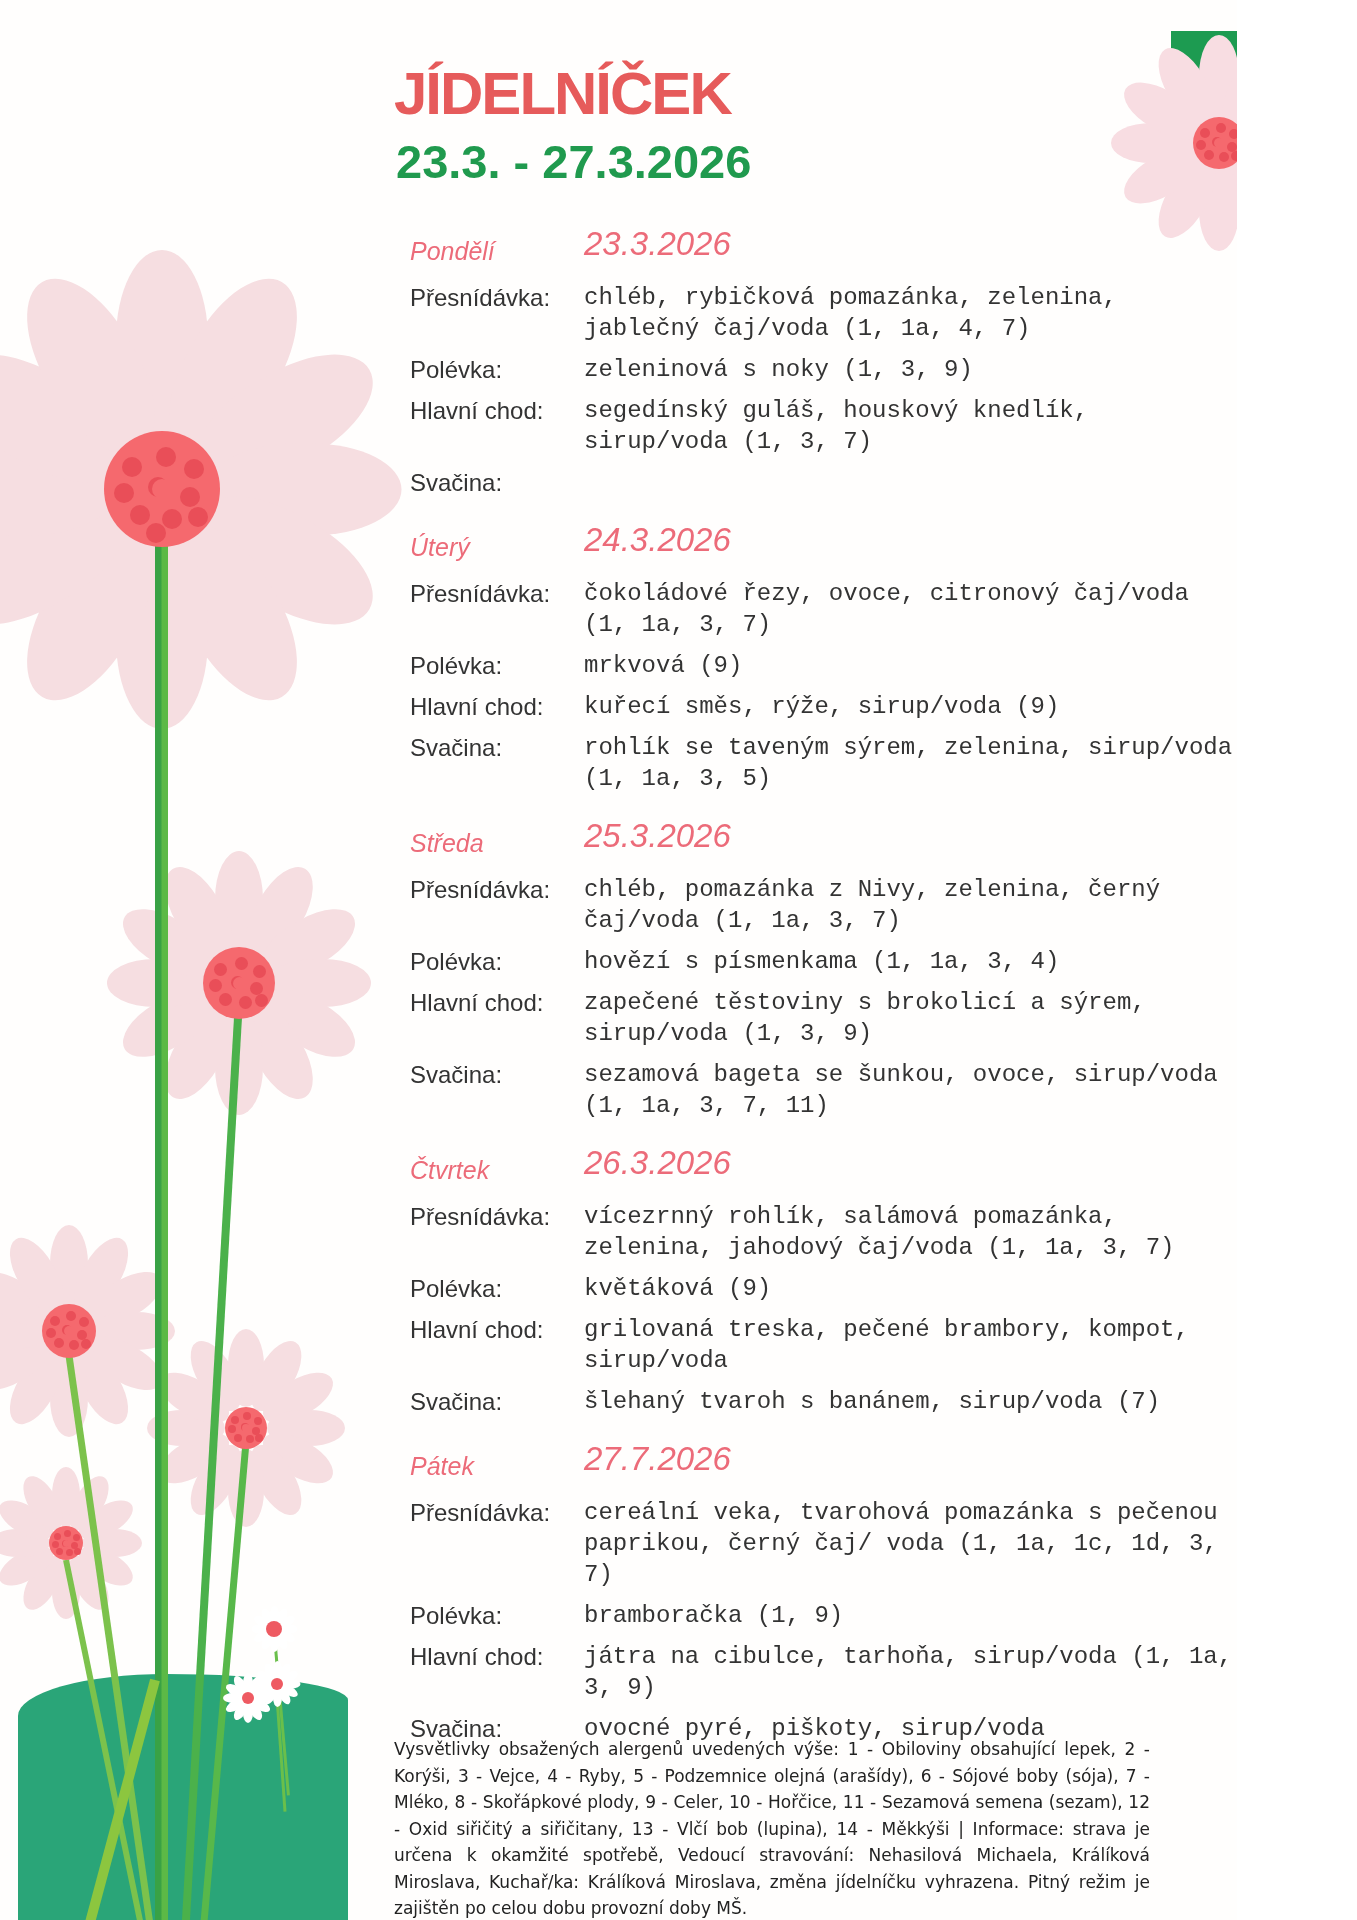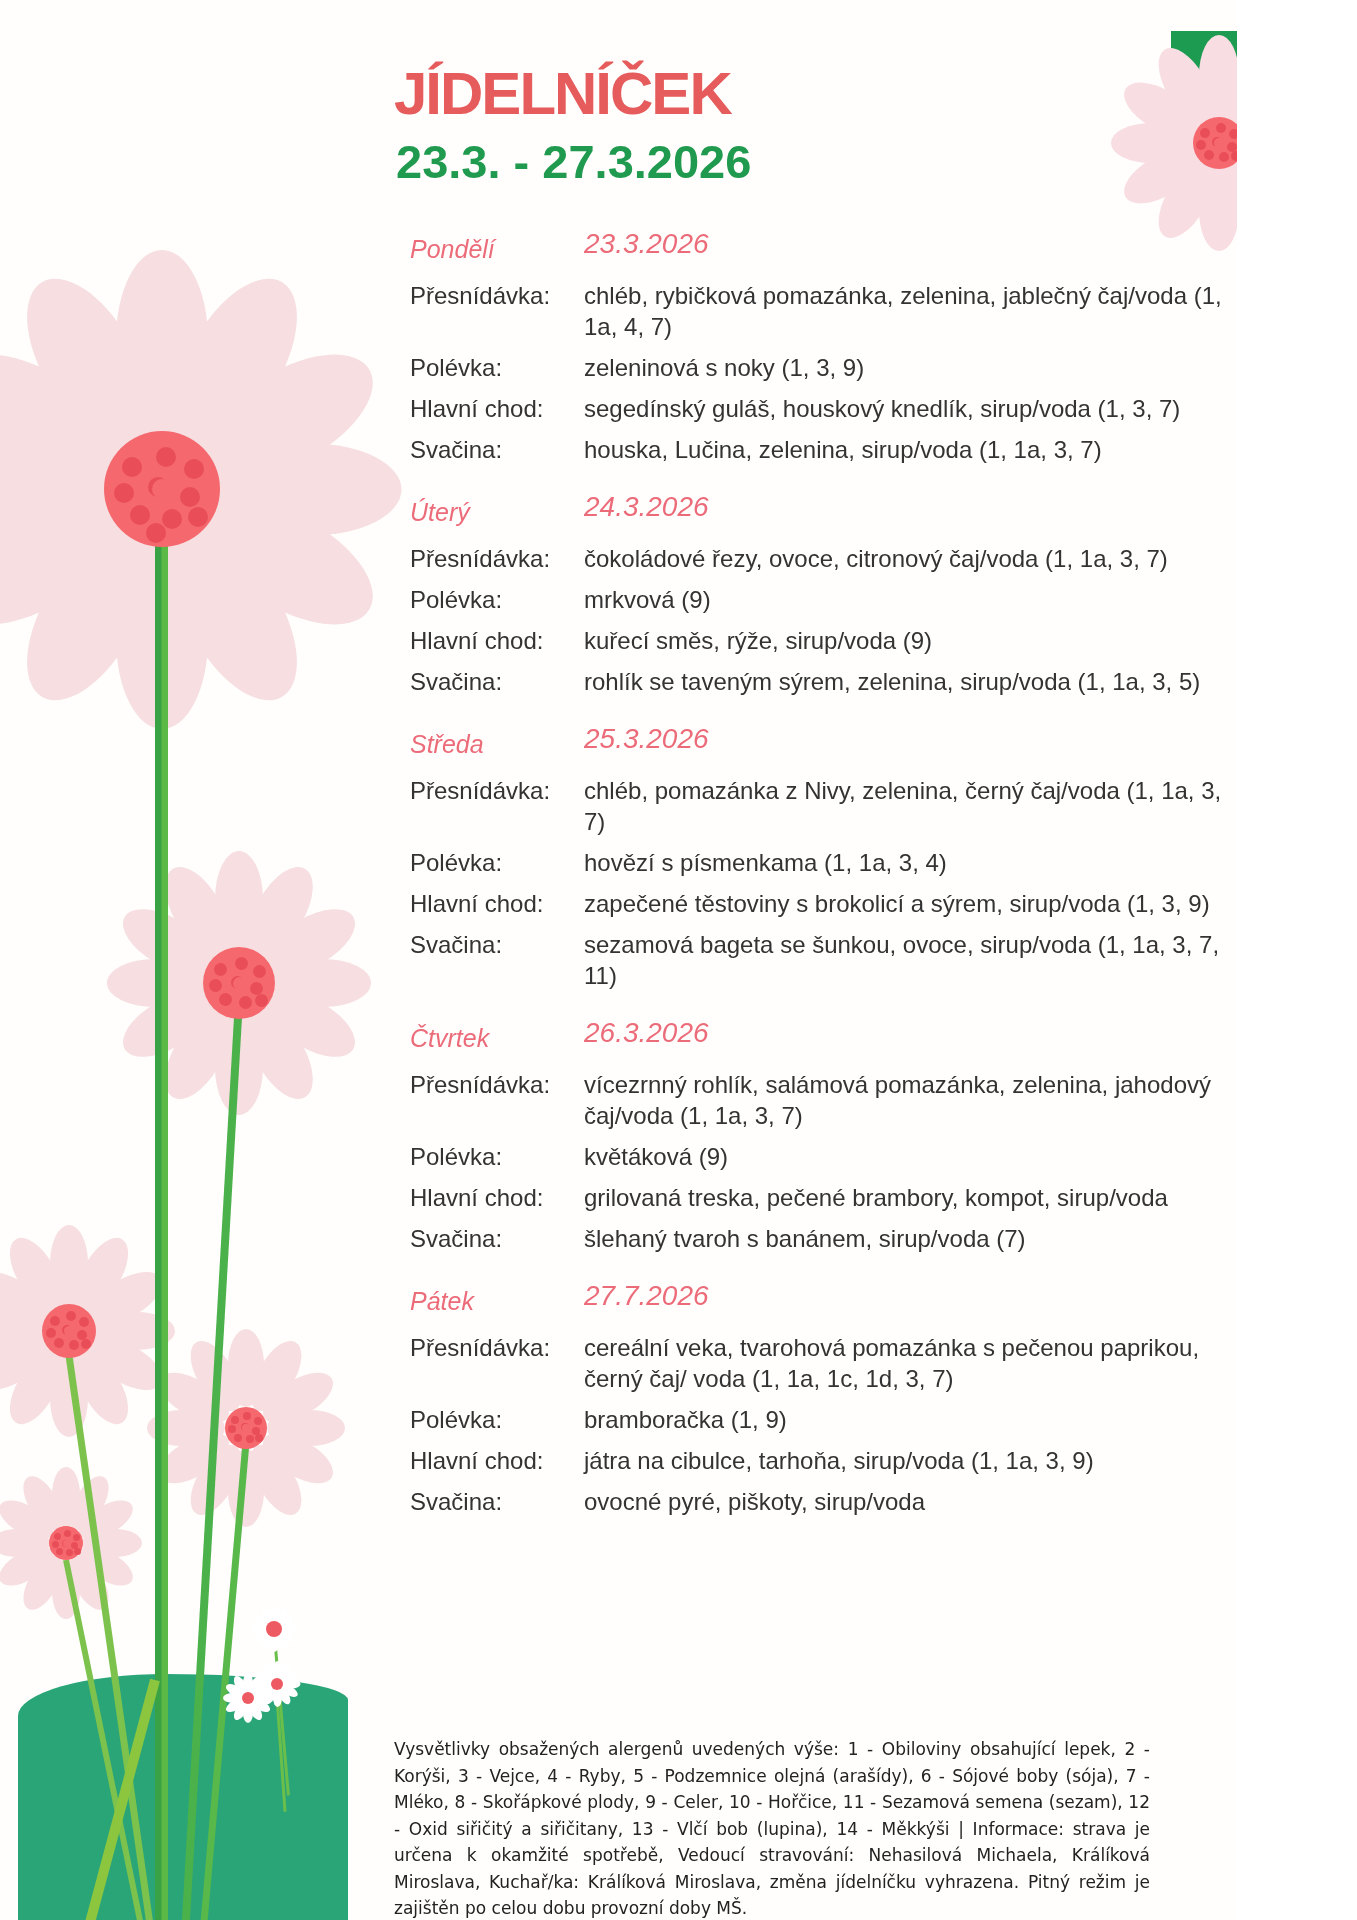--- a/index.html
+++ b/index.html
@@ -96,26 +96,26 @@
   }
 
   .menu{position:absolute;left:410px;top:232px;width:860px;z-index:10;color:#333;}
   .day + .day{margin-top:30px;}
   .day-head{margin-bottom:10px;line-height:34px;}
   .day-name{
     display:inline-block;width:174px;
     font-style:italic;font-size:25px;color:#ec6b79;
   }
   .day-date{
-    font-style:italic;font-size:28px;color:#ec6b79;
+    font-style:italic;font-size:33px;color:#ec6b79;
     position:relative;top:-5px;
   }
   .meal{display:flex;margin-bottom:10px;font-size:24px;line-height:31px;}
   .meal-label{flex:0 0 174px;}
-  .meal-text{width:655px;}
+  .meal-text{width:655px;font-family:Liberation Mono, monospace;}
 
   .legend{
     position:absolute;left:394px;top:1736px;width:756px;z-index:10;
     font-family:"DejaVu Sans",sans-serif;
     font-size:17px;line-height:26.5px;color:#222;
     text-align:justify;
   }
 </style>
 </head>
 <body>
@@ -317,21 +317,20 @@
       <div class="meal">
         <span class="meal-label">Polévka:</span>
           <span class="meal-text">zeleninová s noky (1, 3, 9)</span>
       </div>
       <div class="meal">
         <span class="meal-label">Hlavní chod:</span>
           <span class="meal-text">segedínský guláš, houskový knedlík, sirup/voda (1, 3, 7)</span>
       </div>
       <div class="meal">
         <span class="meal-label">Svačina:</span>
-          <span class="meal-text">houska, Lučina, zelenina, sirup/voda (1, 1a, 3, 7)</span>
       </div>
     </section>
 
     <section class="day">
       <div class="day-head">
         <span class="day-name">Úterý</span><span class="day-date">24.3.2026</span>
       </div>
       <div class="meal">
         <span class="meal-label">Přesnídávka:</span>
           <span class="meal-text">čokoládové řezy, ovoce, citronový čaj/voda (1, 1a, 3, 7)</span>

